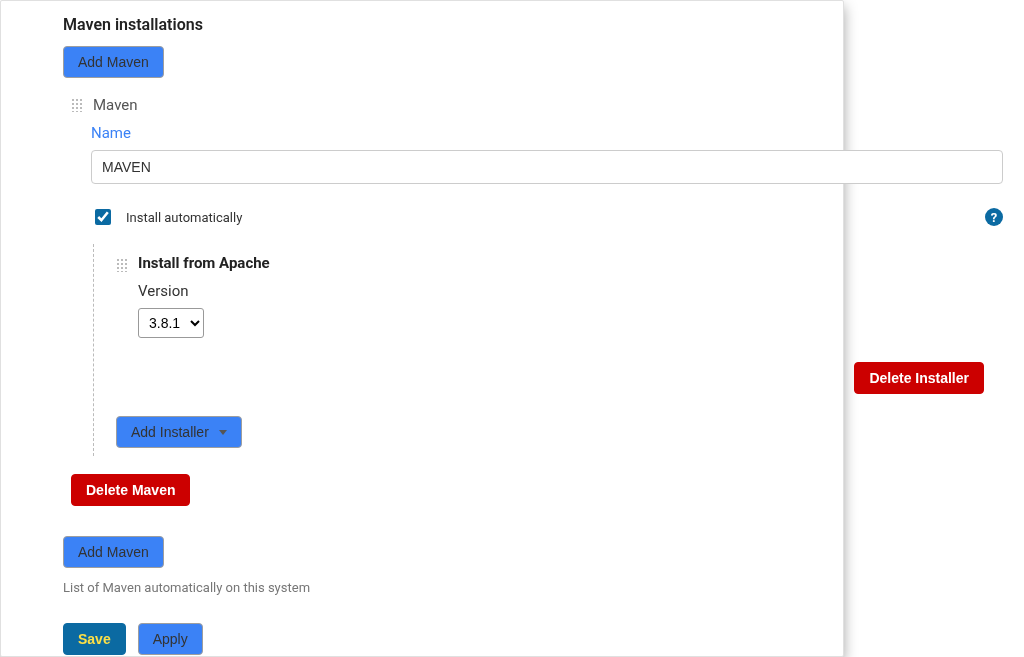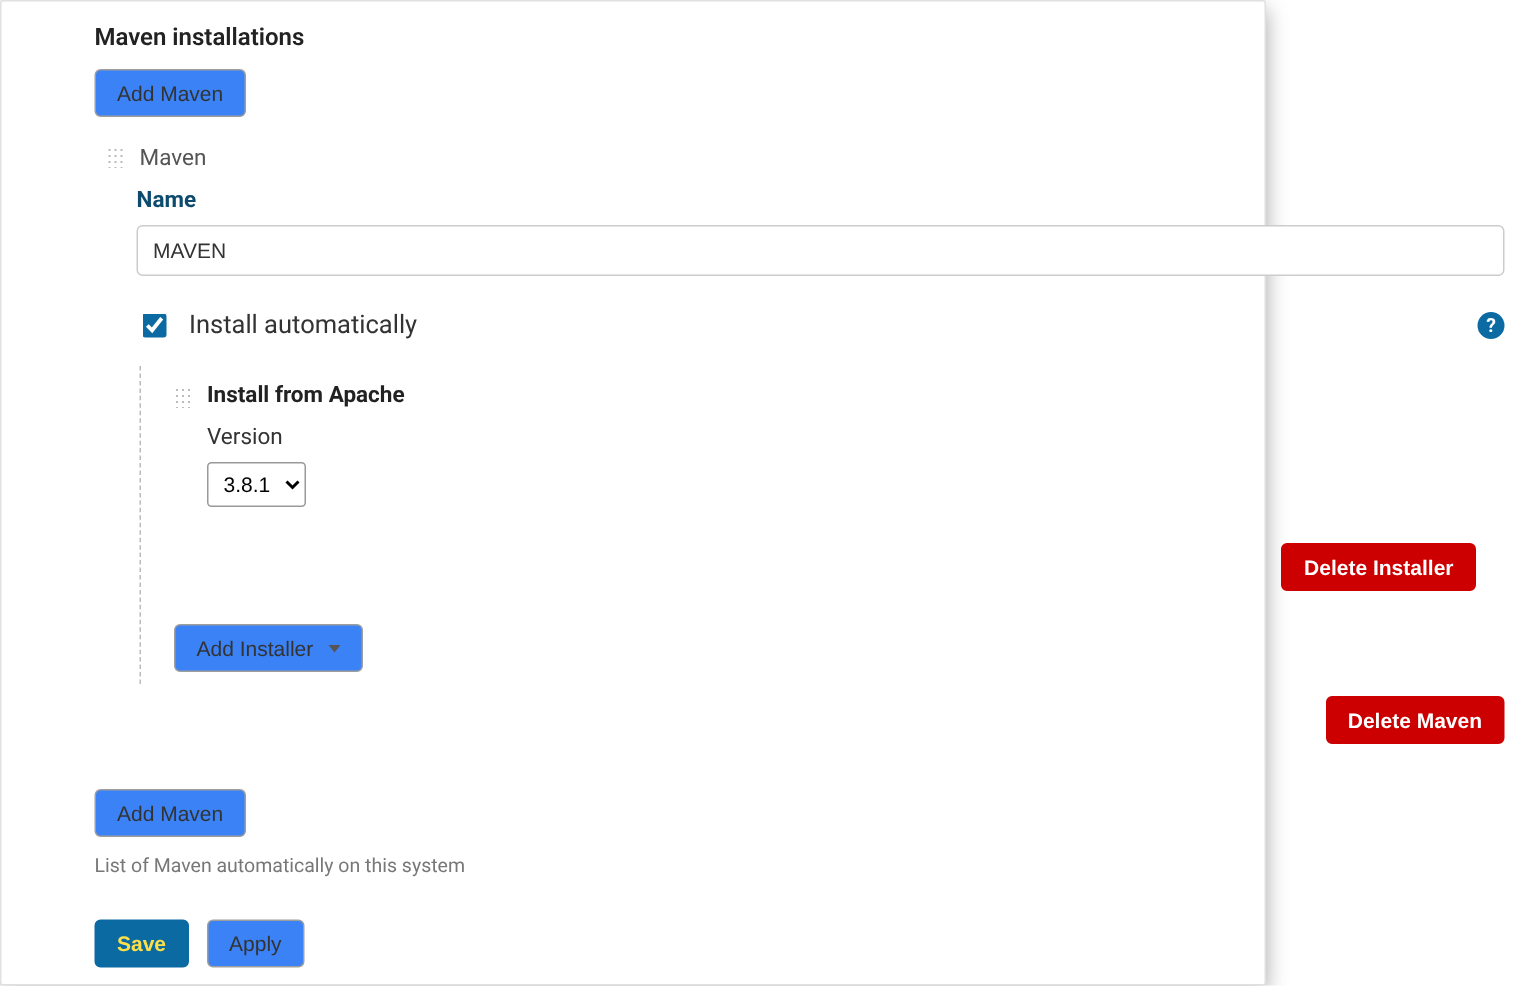--- a/index.html
+++ b/index.html
@@ -68,22 +68,22 @@
   .maven-header {
     display: flex;
     align-items: center;
     gap: 10px;
     color: #555;
     font-size: 15px;
     margin-bottom: 10px;
   }
   .field-label {
     font-size: 15px;
-    font-weight: 700;
-    color: #0c4a6e;
+    font-weight: 400;
+    color: #3b82f6;
     margin-left: 20px;
     margin-bottom: 8px;
   }
   .text-input {
     width: 912px;
     margin-left: 20px;
     padding: 8px 10px;
     font-size: 14px;
     border: 1px solid #ccc;
     border-radius: 4px;
@@ -97,21 +97,21 @@
     margin-top: 22px;
     position: relative;
   }
   .checkbox-row input[type="checkbox"] {
     width: 16px;
     height: 16px;
     accent-color: #0b6aa2;
     cursor: pointer;
   }
   .checkbox-label {
-    font-size: 17px;
+    font-size: 13px;
     color: #333;
   }
   .help-icon {
     position: absolute;
     right: 0;
     width: 18px;
     height: 18px;
     border-radius: 50%;
     background: #0b6aa2;
     color: #fff;
@@ -168,23 +168,22 @@
   .caret-down {
     display: inline-block;
     width: 0; height: 0;
     border-left: 4px solid transparent;
     border-right: 4px solid transparent;
     border-top: 5px solid #555;
     margin-left: 4px;
   }
   .delete-maven-row {
     display: flex;
-    justify-content: flex-end;
     width: 932px;
-    margin-top: 8px;
+    margin-top: 18px;
   }
   .bottom-add {
     margin-top: 30px;
   }
   .helper-text {
     font-size: 13px;
     color: #777;
     margin-top: 12px;
   }
   .action-row {

